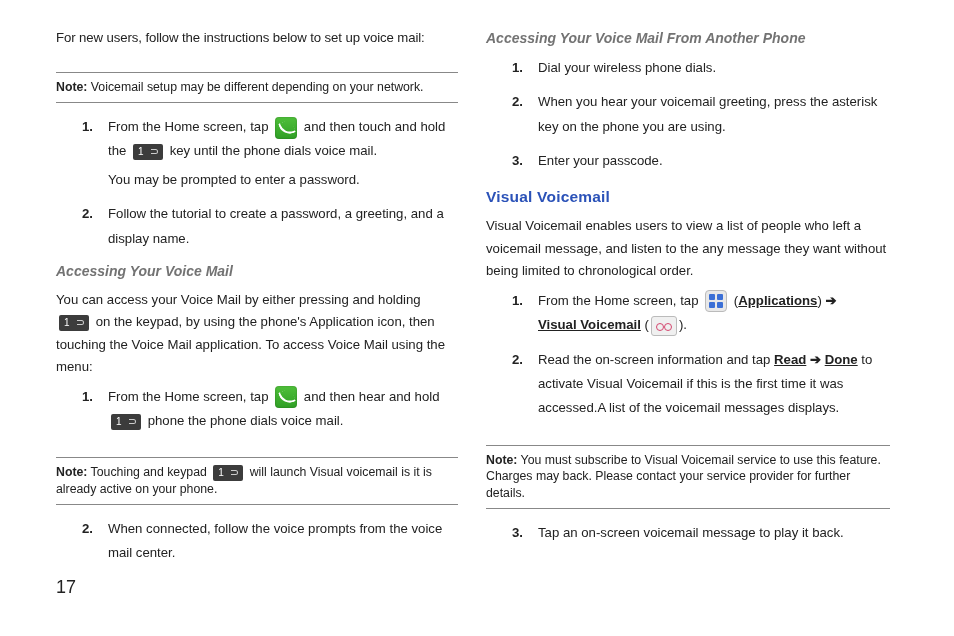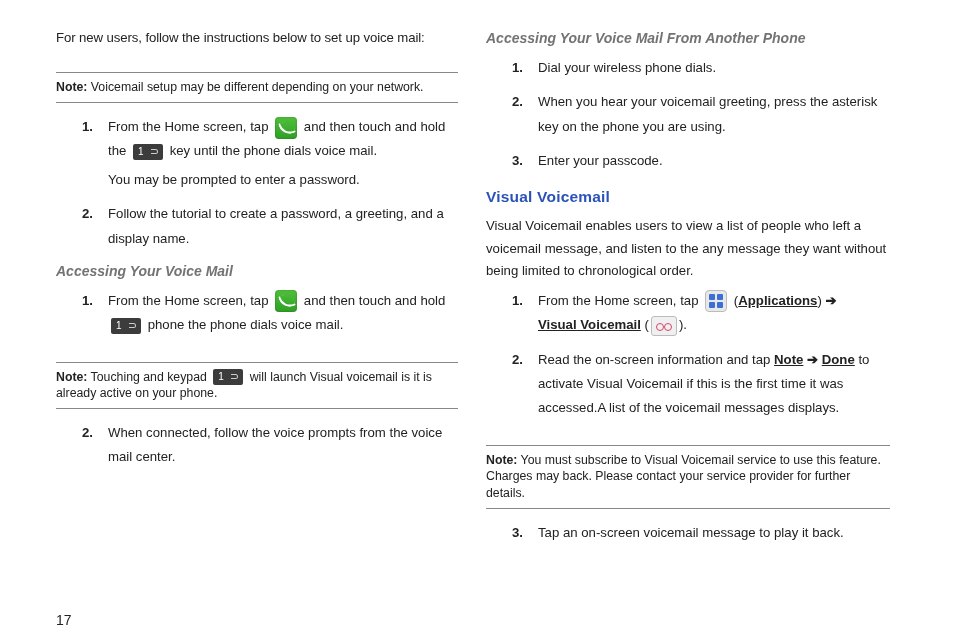--- a/index.html
+++ b/index.html
@@ -150,23 +150,23 @@
     position: absolute;
     right: 4px; top: 6px;
     width: 6px; height: 6px;
     border: 1.5px solid #d4476f;
     border-radius: 50%;
   }
   .bold { font-weight: bold; text-decoration: underline; }
   .arrow { font-weight: bold; }
   .page-num {
     position: absolute;
-    bottom: 8px;
+    bottom: 38px;
     left: 56px;
-    font-size: 14px;
+    font-size: 18px;
     margin-top: 48px;
   }
 </style>
 </head>
 <body>
 
 <div class="columns">
 
   <div class="col">
     <p class="intro">For new users, follow the instructions below to set up voice mail:</p>
@@ -182,25 +182,28 @@
         <div class="sub-para">You may be prompted to enter a password.</div>
       </li>
       <li>
         <span class="num">2.</span>
         <span>Follow the tutorial to create a password, a greeting, and a display name.</span>
       </li>
     </ol>
 
     <div class="heading-blue-italic">Accessing Your Voice Mail</div>
 
-
-    <ol class="steps">
-      <li>
-        <span class="num">1.</span>
-        <span>From the Home screen, tap </span><span class="icon-phone"></span><span> and then touch and hold </span><br><span class="icon-key1">1</span><span> phone the phone dials voice mail.</span>
+    <p class="body-para">
+      <span>You can access your Voice Mail by either pressing and holding </span><span class="icon-key1">1</span><span> on the keypad, by using the phone's Application icon, then touching the Voice Mail application. To access Voice Mail using the menu:</span>
+    </p>
+
+    <ol class="steps">
+      <li>
+        <span class="num">1.</span>
+        <span>From the Home screen, tap </span><span class="icon-phone"></span><span> and then hear and hold </span><br><span class="icon-key1">1</span><span> phone the phone dials voice mail.</span>
       </li>
     </ol>
 
     <div class="note-box">
       <span class="note-label">Note:</span><span> Touching and keypad </span><span class="icon-key1">1</span><span> will launch Visual voicemail is it is already active on your phone.</span>
     </div>
 
     <ol class="steps">
       <li>
         <span class="num">2.</span>
@@ -231,21 +234,21 @@
 
     <p class="body-para">Visual Voicemail enables users to view a list of people who left a voicemail message, and listen to the any message they want without being limited to chronological order.</p>
 
     <ol class="steps">
       <li>
         <span class="num">1.</span>
         <span>From the Home screen, tap </span><span class="icon-apps"></span> (<span class="bold">Applications</span>)<span class="arrow"> ➔ </span><br><span class="bold">Visual Voicemail</span><span> (</span><span class="icon-vvm"></span><span>).</span>
       </li>
       <li>
         <span class="num">2.</span>
-        <span>Read the on-screen information and tap </span><span class="bold">Note</span><span class="arrow"> ➔ </span><span class="bold">Done</span><span> to activate Visual Voicemail if this is the first time it was accessed.A list of the voicemail messages displays.</span>
+        <span>Read the on-screen information and tap </span><span class="bold">Read</span><span class="arrow"> ➔ </span><span class="bold">Done</span><span> to activate Visual Voicemail if this is the first time it was accessed.A list of the voicemail messages displays.</span>
       </li>
     </ol>
 
     <div class="note-box">
       <span class="note-label">Note:</span><span> You must subscribe to Visual Voicemail service to use this feature. Charges may back. Please contact your service provider for further details.</span>
     </div>
 
     <ol class="steps">
       <li>
         <span class="num">3.</span>

